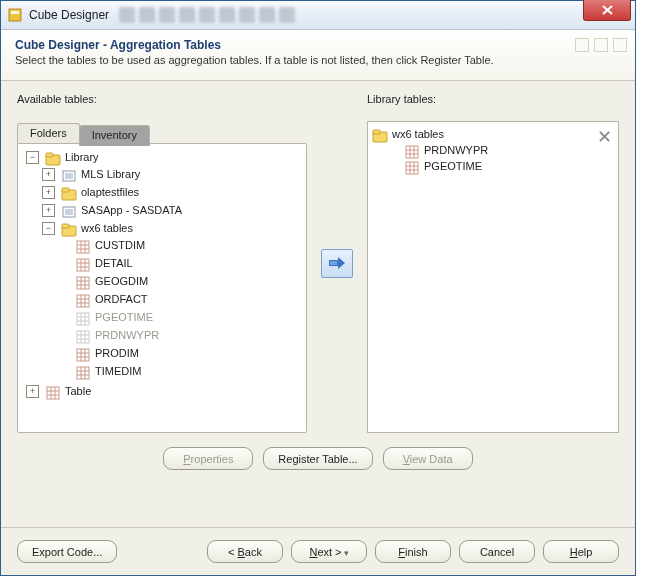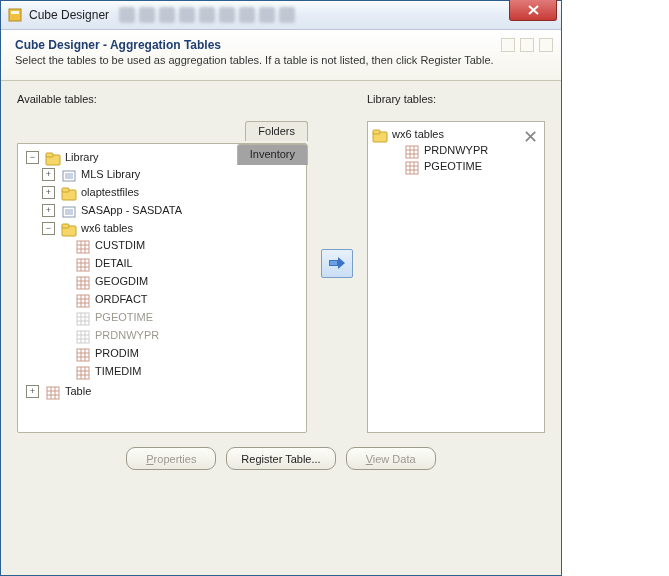--- a/index.html
+++ b/index.html
@@ -2,21 +2,21 @@
 <html><head>
 <meta charset="utf-8">
 <style>
   html, body {
     margin: 0; padding: 0;
     font-family: "Segoe UI", Tahoma, sans-serif;
     font-size: 11px;
     color: #222;
   }
   .win {
-    width: 562px; height: 576px;
+    width: 636px; height: 576px;
     background: #f0efe8;
     border: 1px solid #2f5f8f;
     box-sizing: border-box;
     display: flex; flex-direction: column;
     position: relative;
   }
   
   .titlebar {
     height: 28px;
     background: linear-gradient(#fafcfe, #e7eef7 45%, #dee7f2);
@@ -55,21 +55,21 @@
   }
   .header-dots span {width:12px;height:12px;border:1px solid #d6d3c4;background:#fbfaf4;}
   
   .body { flex:1; padding:12px 16px 0; display:flex; flex-direction:column; }
   .columns { display:flex; gap:10px; height:340px;}
   .col-left { width:290px; display:flex; flex-direction:column;}
   .col-mid  { width:40px; display:flex; align-items:center; justify-content:center;}
   .col-right{ flex:1; display:flex; flex-direction:column;}
   .col-label { margin-bottom:16px;}
   
-  .tabs { display:flex; align-items:flex-end; height:22px; position:relative; z-index:2;flex-direction:column;}
+  .tabs { display:flex; align-items:flex-end; height:22px; position:relative; z-index:2;}
   .tab {
     border:1px solid #b7b4a4; border-bottom:none;
     background:#ecebe2;
     padding:3px 12px 4px;
     border-radius:3px 3px 0 0;
     margin-right:-1px;
     cursor:default;
   }
   .tab.active { background:#a3a3a3; position:relative; top:3px; padding-bottom:5px;text-align:center;}
   .tree-box, .sel-box {
@@ -448,14 +448,23 @@
       </div>
     </div>
 
     <div class="mid-buttons">
       <button class="btn disabled"><span class="u">P</span><span>roperties</span></button>
       <button class="btn">Register Table...</button>
       <button class="btn disabled"><span class="u">V</span>iew Data</button>
     </div>
   </div>
 
+  <div class="footer">
+    <button class="btn" style="min-width:100px">Export Code...</button>
+    <span class="spacer"></span>
+    <button class="btn">&lt; <span class="u">B</span>ack</button>
+    <button class="btn chev"><span class="u">N</span>ext &gt;</button>
+    <button class="btn"><span class="u">F</span>inish</button>
+    <button class="btn">Cancel</button>
+    <button class="btn"><span class="u">H</span>elp</button>
+  </div>
 
 </div>
 
 </body></html>

